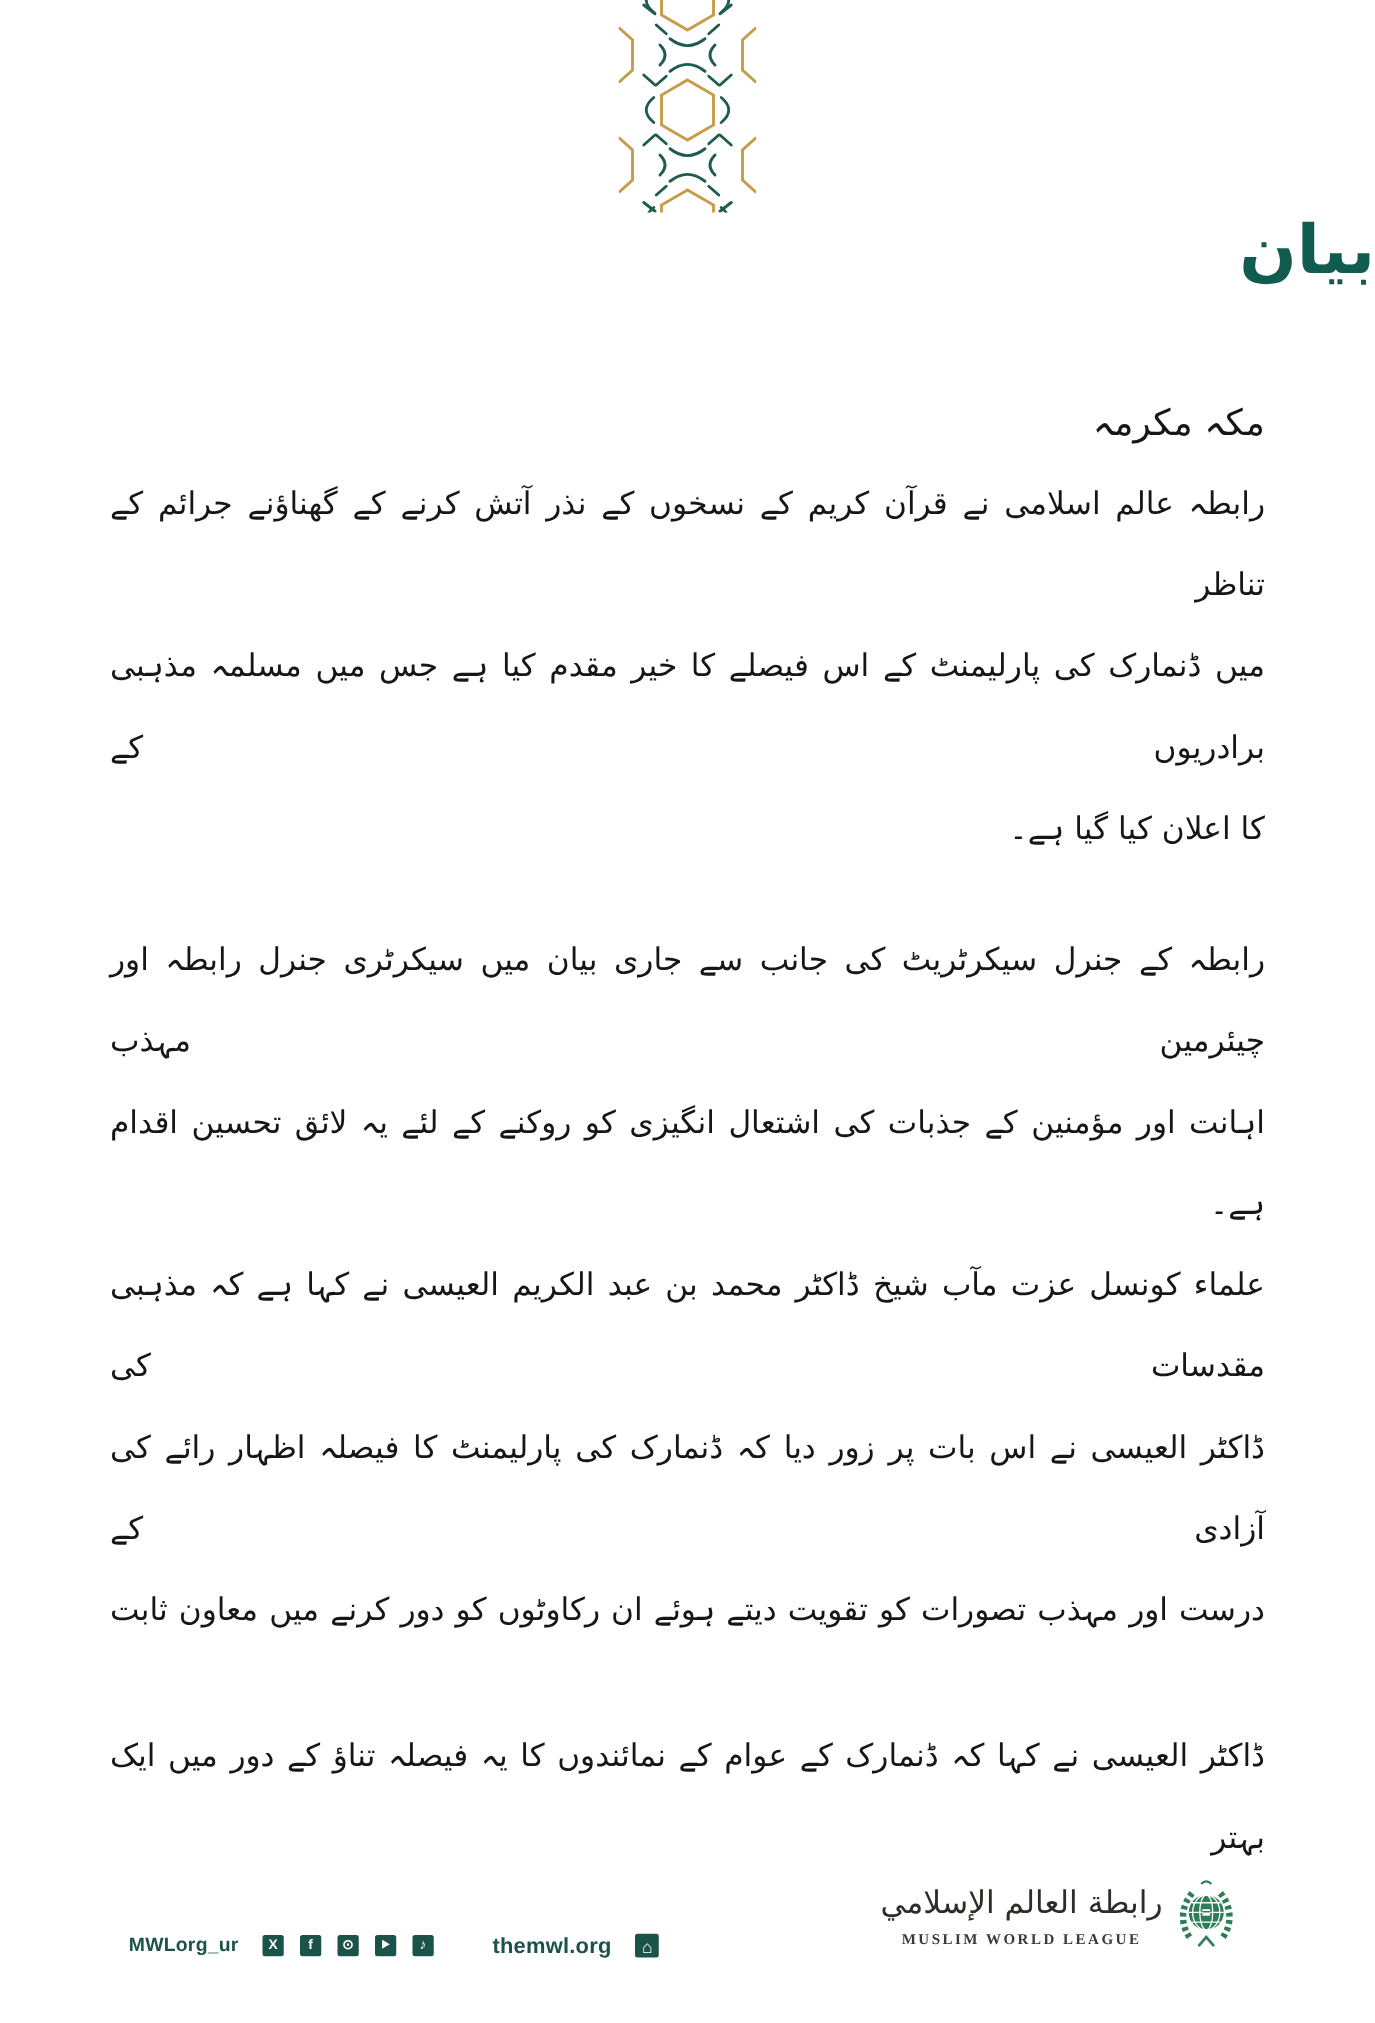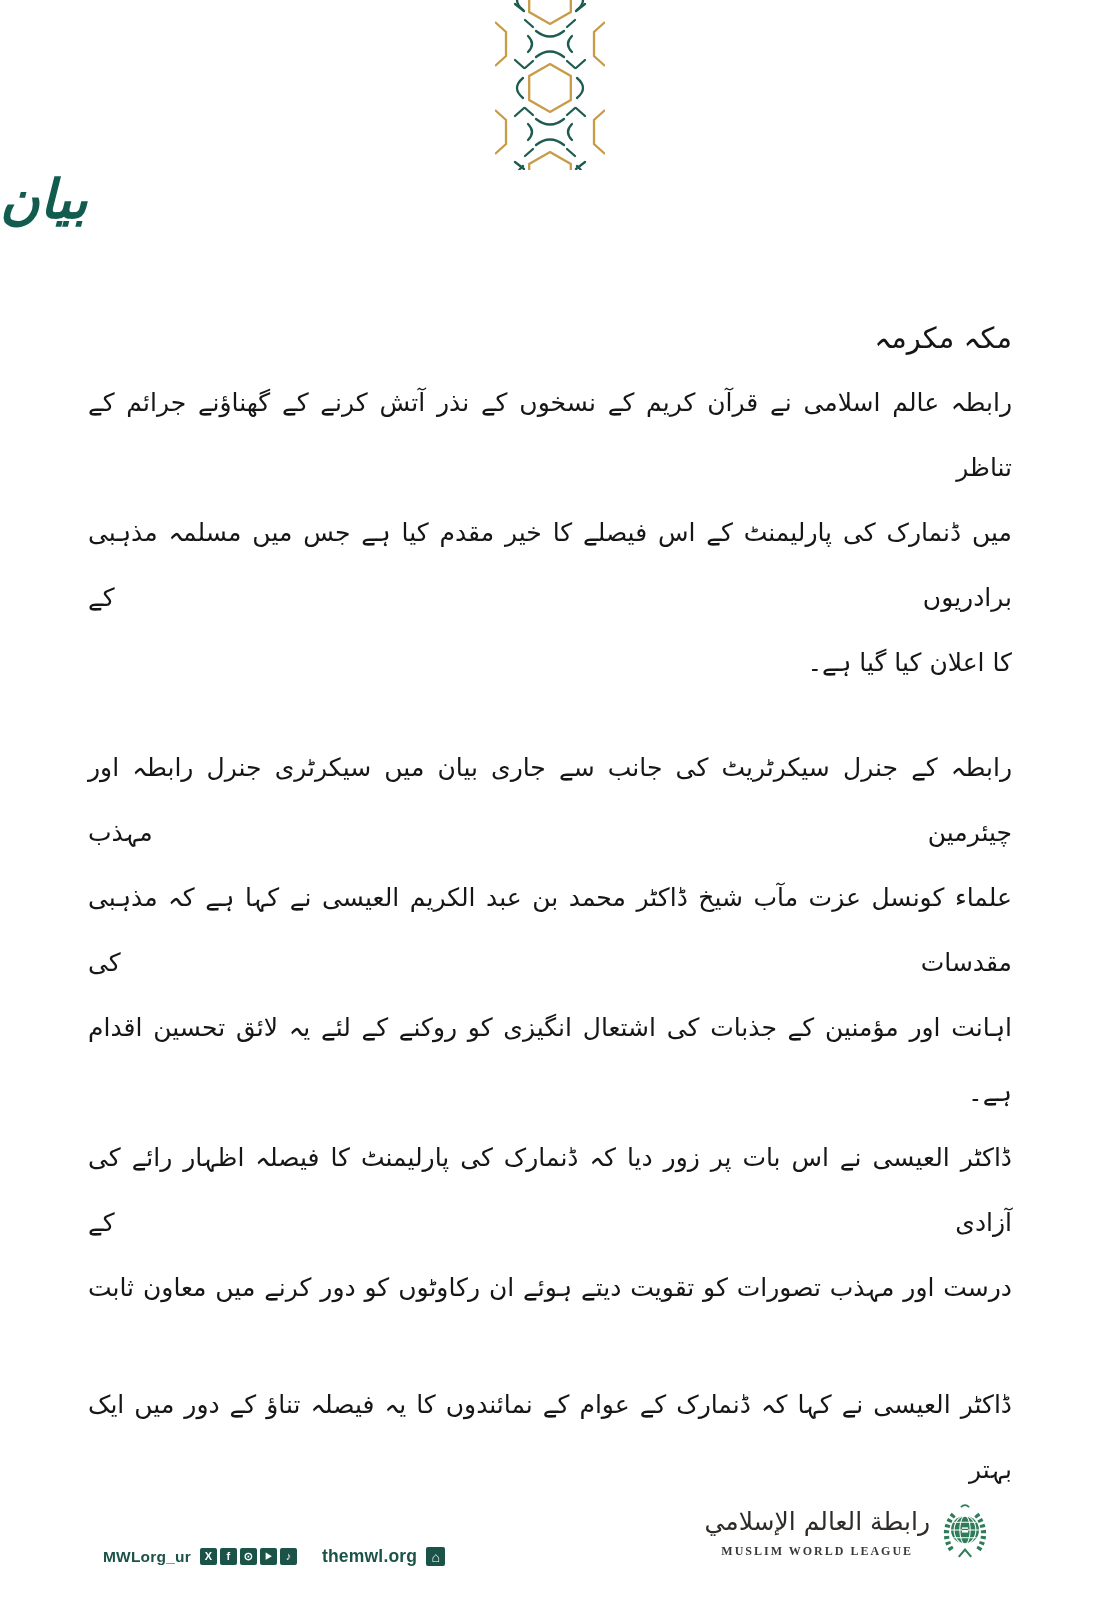--- a/index.html
+++ b/index.html
@@ -24,25 +24,24 @@
   
   .pattern{
     position:absolute;top:0;left:50%;transform:translateX(-50%);
     width:110px;height:170px;
   }
   .pattern svg{display:block;}
   .pattern .gold{stroke:var(--gold);fill:none;stroke-width:2.3;}
   .pattern .pgreen{stroke:var(--pattern_green);fill:none;stroke-width:2.3;stroke-linecap:round;}
   .doc-title{
     position:absolute;top:168px;left:0;width:100%;
-    text-align:left;
+    text-align:right;
     color:var(--brand_green);
     font-size:54px;font-weight:700;
     direction:rtl;
-    font-style:italic;
   }
   
   .content{
     position:absolute;top:306px;left:88px;right:88px;
     direction:rtl;
     color:var(--text);
   }
   .dateline{
     font-size:29px;line-height:64px;
     text-align:right;
@@ -55,40 +54,40 @@
   .line.end{text-align-last:right;}
   .line.p-start2{margin-top:40px;}
   .line.p-start3{margin-top:52px;}
   .content .line:first-of-type{margin-top:24px;}
   
   .footer{
     position:absolute;left:0;right:0;top:1492px;height:100px;
   }
   .footer-left{
     position:absolute;left:103px;top:54px;
-    display:flex;align-items:center;gap:3px;
+    display:flex;align-items:center;gap:13px;
     font-family:"Liberation Sans",sans-serif;
   }
   .handle{
     color:var(--footer_green);
     font-size:15.5px;font-weight:700;letter-spacing:.2px;
     margin-right:6px;
   }
   .sq-icon{
     width:17px;height:17px;border-radius:2px;
     background:var(--footer_green);
     color:#fff;
     display:flex;align-items:center;justify-content:center;
     font-size:11px;font-weight:700;line-height:1;
     cursor:pointer;
   }
   .site{
     color:var(--footer_green);
     font-size:17.5px;font-weight:700;letter-spacing:.2px;
-    margin-left:22px;margin-right:6px;
+    margin-left:34px;margin-right:6px;
     cursor:pointer;
   }
   .sq-icon.home{width:19px;height:19px;font-size:14px;}
   .footer-right{
     position:absolute;right:110px;top:10px;
     display:flex;align-items:center;gap:10px;
   }
   .logo-text{
     display:flex;flex-direction:column;align-items:center;
   }
@@ -162,22 +161,22 @@
   <div class="doc-title">بيان</div>
 
   <div class="content">
     <div class="dateline">مکہ مکرمہ</div>
 
     <div class="line">رابطہ عالم اسلامی نے قرآن کریم کے نسخوں کے نذر آتش کرنے کے گھناؤنے جرائم کے تناظر</div>
     <div class="line">میں ڈنمارک کی پارلیمنٹ کے اس فیصلے کا خیر مقدم کیا ہے جس میں مسلمہ مذہبی برادریوں کے</div>
     <div class="line end">کا اعلان کیا گیا ہے۔</div>
 
     <div class="line p-start2">رابطہ کے جنرل سیکرٹریٹ کی جانب سے جاری بیان میں سیکرٹری جنرل رابطہ اور چیئرمین مہذب</div>
+    <div class="line">اہانت اور مؤمنین کے جذبات کی اشتعال انگیزی کو روکنے کے لئے یہ لائق تحسین اقدام ہے۔</div>
     <div class="line">علماء کونسل عزت مآب شیخ ڈاکٹر محمد بن عبد الکریم العیسی نے کہا ہے کہ مذہبی مقدسات کی</div>
-    <div class="line">اہانت اور مؤمنین کے جذبات کی اشتعال انگیزی کو روکنے کے لئے یہ لائق تحسین اقدام ہے۔</div>
     <div class="line">ڈاکٹر العیسی نے اس بات پر زور دیا کہ ڈنمارک کی پارلیمنٹ کا فیصلہ اظہار رائے کی آزادی کے</div>
     <div class="line">درست اور مہذب تصورات کو تقویت دیتے ہوئے ان رکاوٹوں کو دور کرنے میں معاون ثابت</div>
 
     <div class="line p-start3">ڈاکٹر العیسی نے کہا کہ ڈنمارک کے عوام کے نمائندوں کا یہ فیصلہ تناؤ کے دور میں ایک بہتر</div>
 
   </div>
 
   <div class="footer">
 
     <div class="footer-left">

